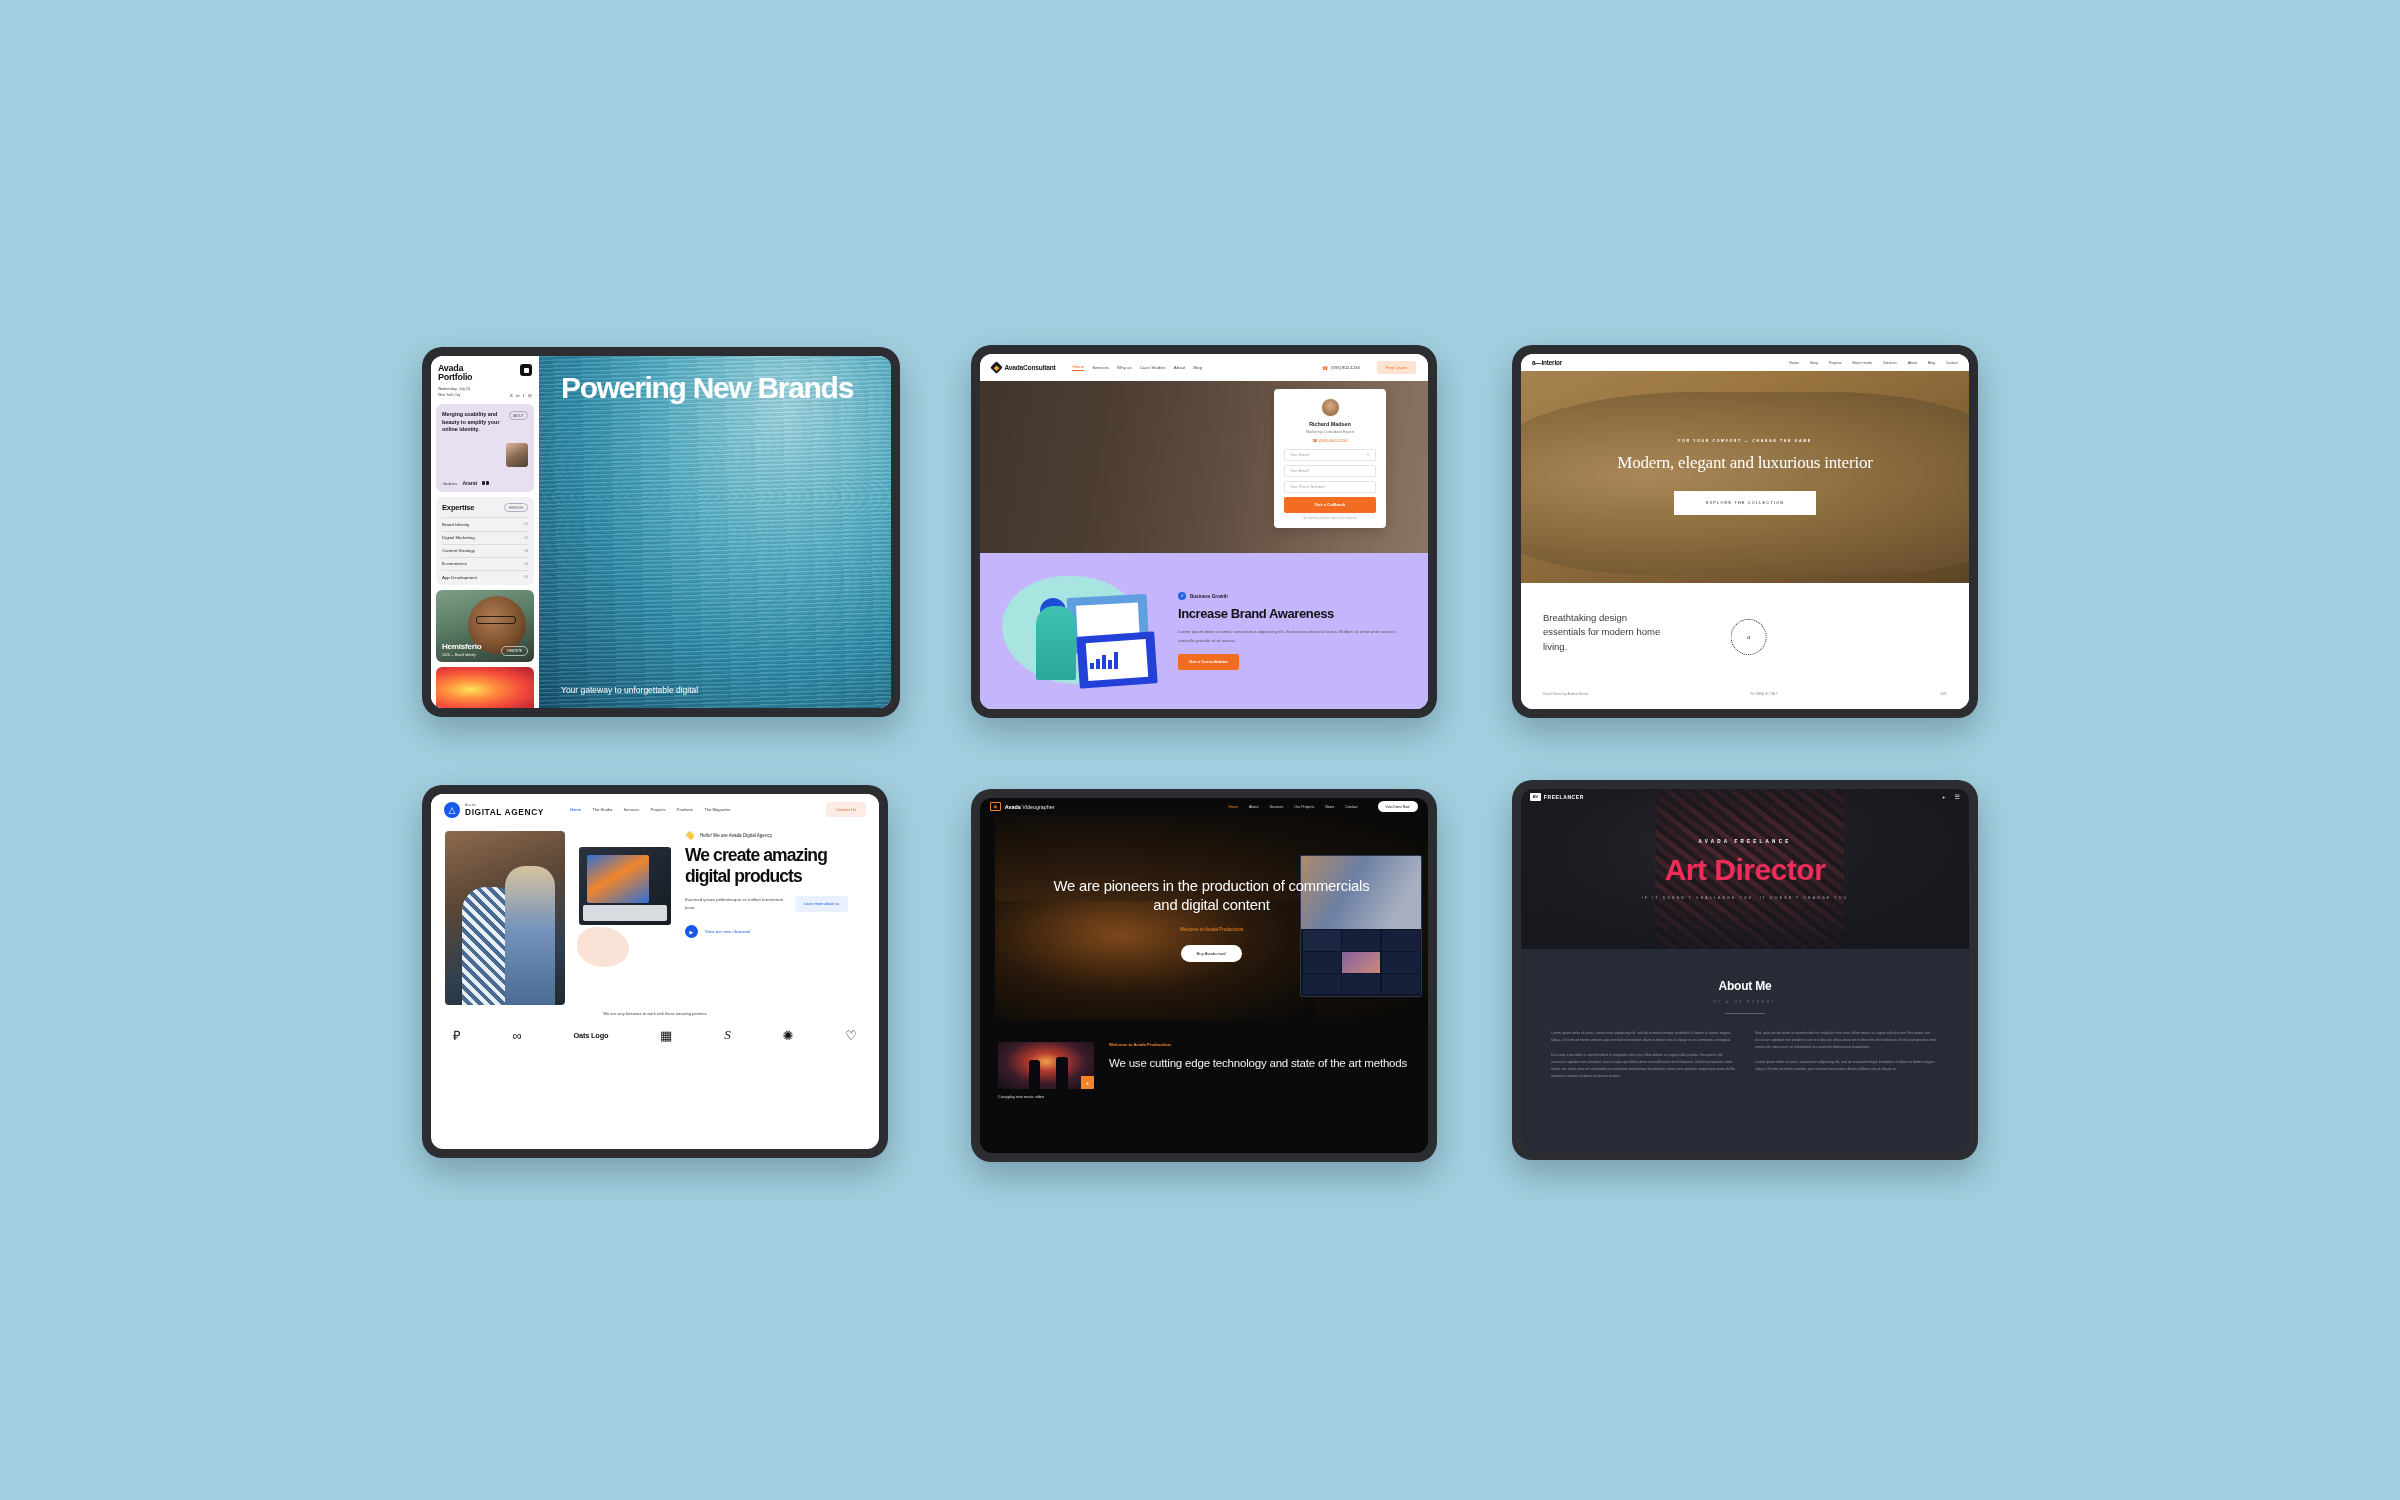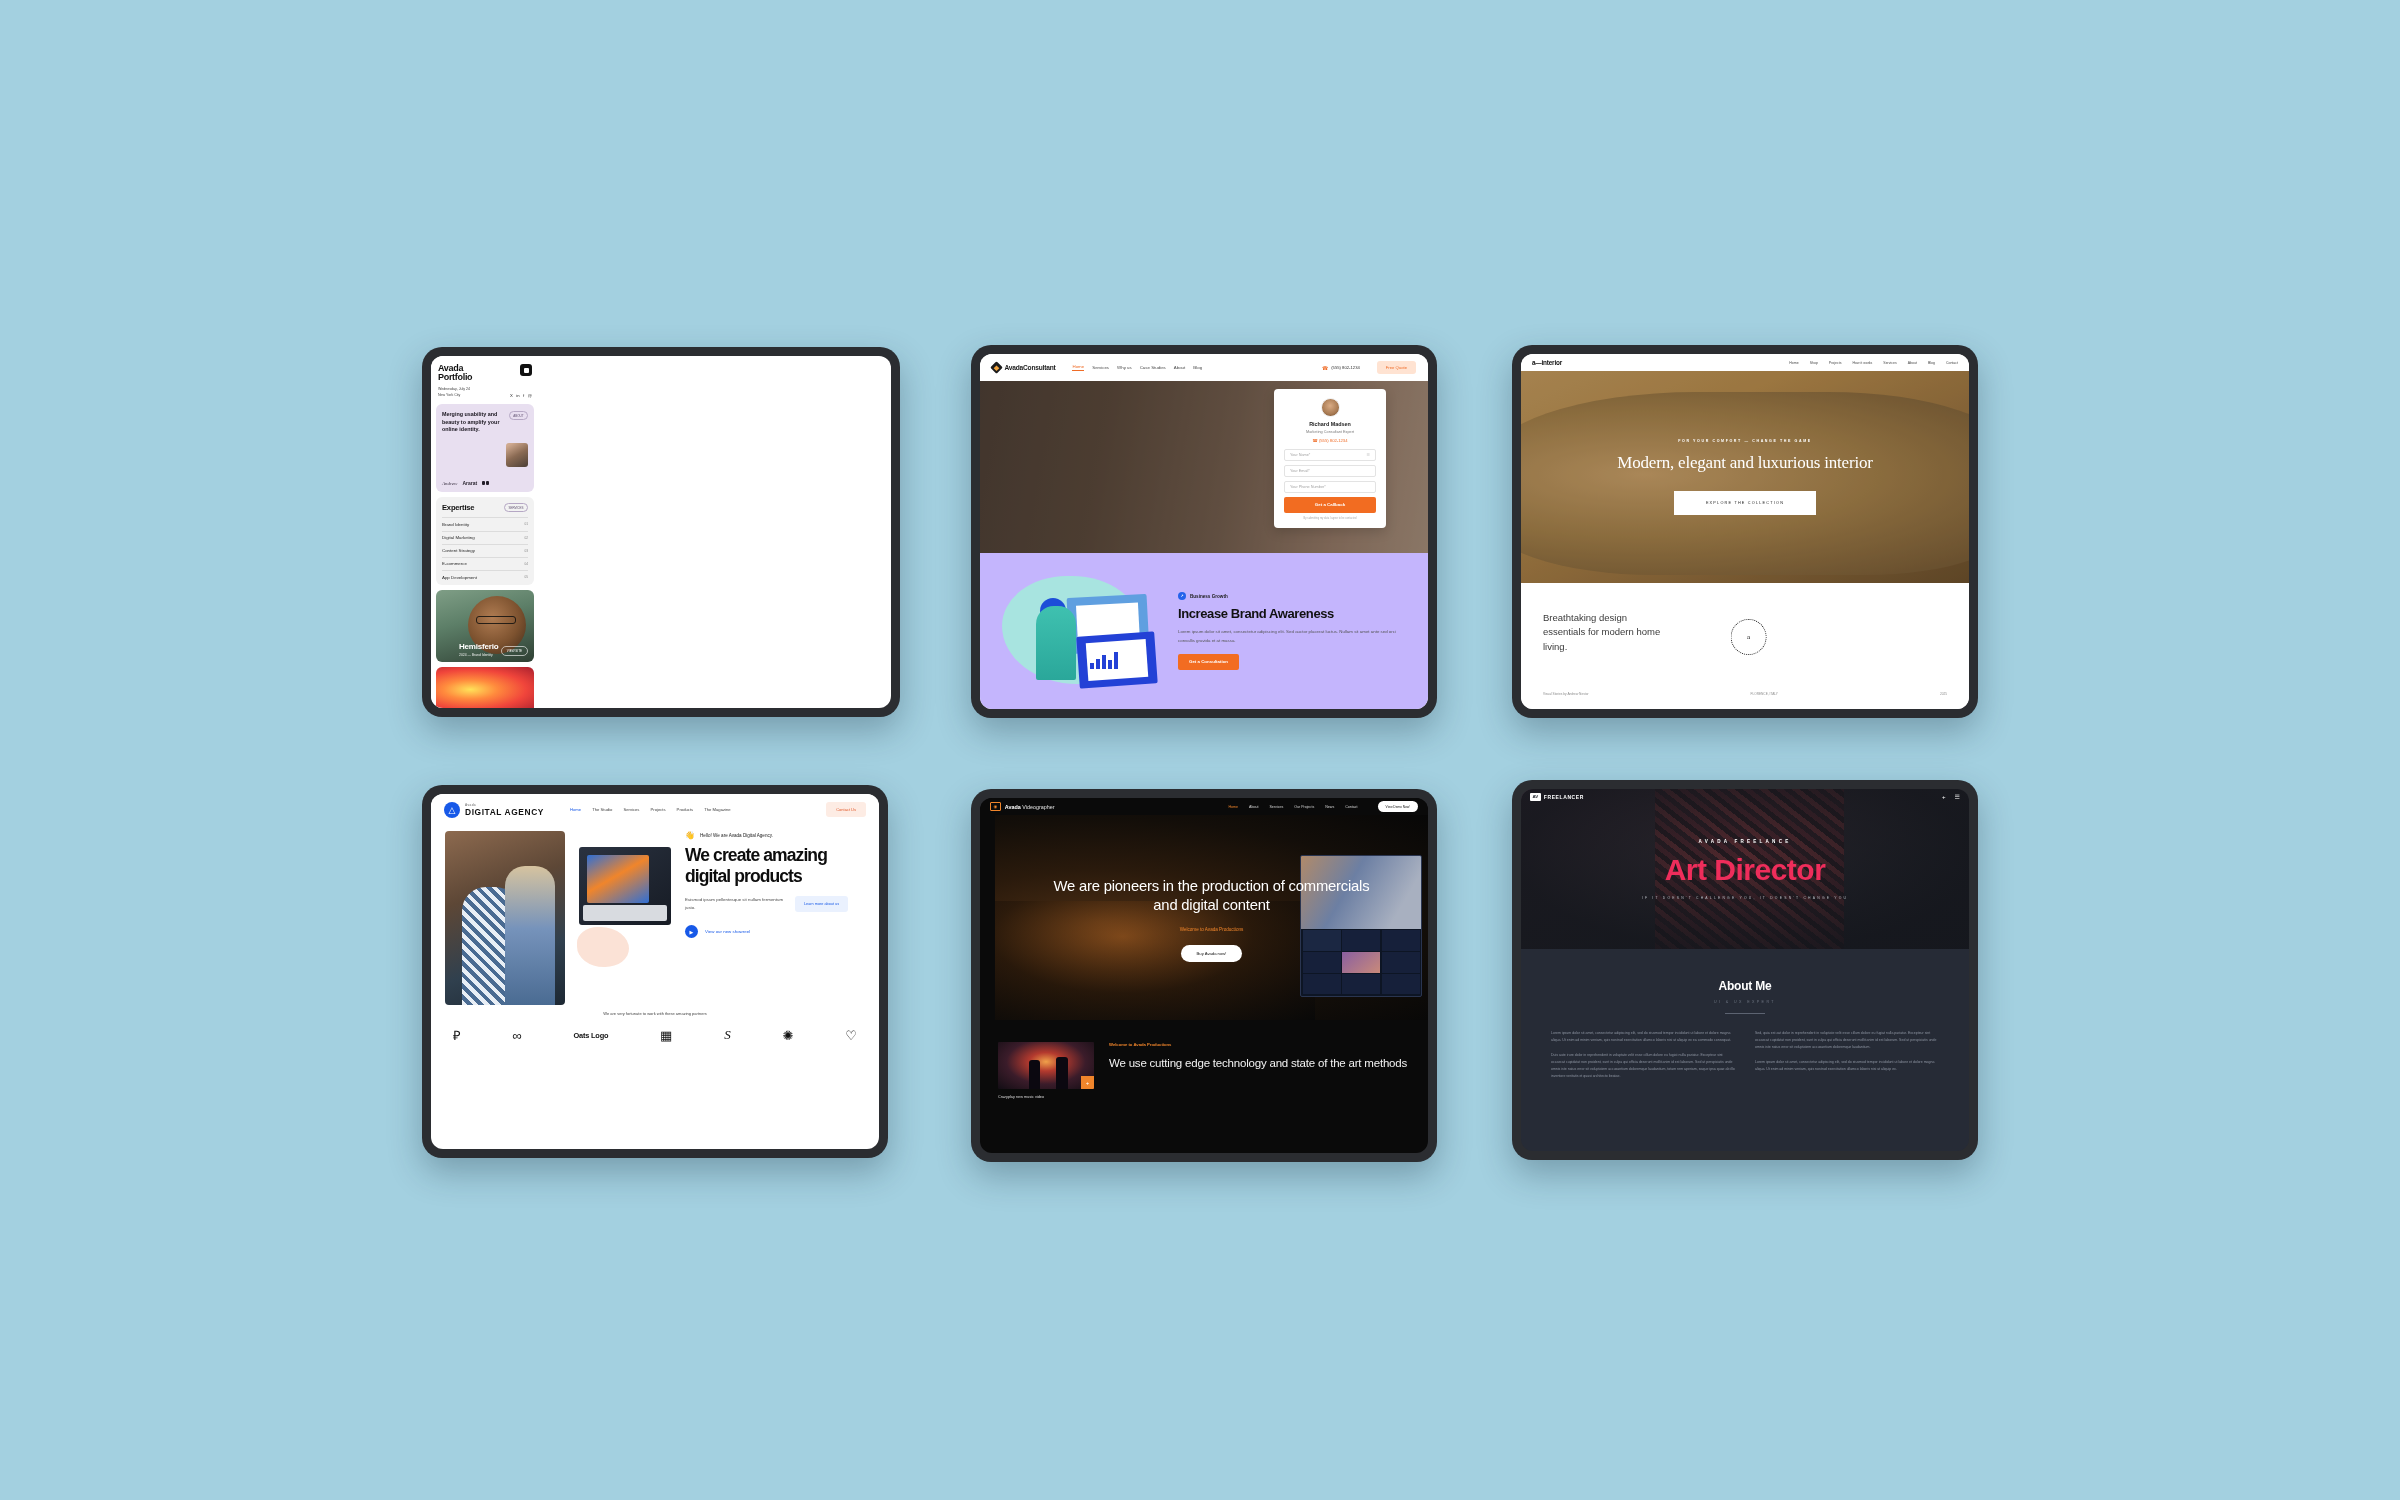--- a/index.html
+++ b/index.html
@@ -83,21 +83,21 @@
   .pf-proj {
     margin: 5px 5px 0 5px; border-radius: 6px; height: 72px; position: relative; overflow: hidden;
     background: linear-gradient(165deg,#7f9e86 0%,#5d7f68 40%,#2e3f33 100%);
   }
   .pf-proj .face {
     position: absolute; right: 8px; top: 6px; width: 58px; height: 58px; border-radius: 50%;
     background: radial-gradient(circle at 42% 38%, #b07c52 0%, #7d522f 55%, #3d2918 100%);
   }
   .pf-proj .glasses { position: absolute; right: 18px; top: 26px; width: 40px; height: 8px;
      border: 1.4px solid #10100f; border-radius: 3px; opacity: .85;}
-  .pf-proj-caption { position: absolute; left: 6px; bottom: 5px; color: #fff; margin-left: 17px; }
+  .pf-proj-caption { position: absolute; left: 6px; bottom: 5px; color: #fff; }
   .pf-proj-caption b { font-size: 8px; letter-spacing: -.2px; display: block; }
   .pf-proj-caption em { font-size: 3.4px; font-style: normal; opacity: .9; }
   .pf-proj-btn { position: absolute; right: 6px; bottom: 6px; font-size: 3px; color: #fff;
      border: .6px solid rgba(255,255,255,.6); border-radius: 9px; padding: 2px 5px; }
   .pf-proj2 { margin: 5px 5px 0 5px; border-radius: 6px 6px 0 0; flex: 1;
      background: radial-gradient(ellipse at 35% 55%, #ffe259 0%, #ff8a3d 30%, #f0453b 62%, #a81f2e 100%); }
   .pf-hero { flex: 1; position: relative; overflow: hidden;
     background:
       repeating-linear-gradient(178deg, rgba(255,255,255,.13) 0px, rgba(255,255,255,.13) 1px, rgba(0,0,0,.07) 2px, rgba(0,0,0,.07) 4px),
       radial-gradient(ellipse at 70% 15%, #9fd6e0 0%, #57b0c6 35%, #2e8aa8 62%, #13506c 100%);
@@ -387,20 +387,24 @@
             <div class="pf-proj-caption">
               <b>Hemisferio</b>
               <em>2024 — Brand Identity</em>
             </div>
             <div class="pf-proj-btn">VIEW SITE</div>
           </div>
 
           <div class="pf-proj2"></div>
         </div>
 
+        <div class="pf-hero">
+          <div class="pf-hero-title">Powering New Brands</div>
+          <div class="pf-hero-sub">Your gateway to unforgettable digital</div>
+        </div>
       </div>
     </div>
   </div>
 
   <div class="device" id="card-consultant">
     <div class="screen">
 
       <div class="cs-nav">
         <div class="cs-logo">
           <span class="cs-logo-mark">

